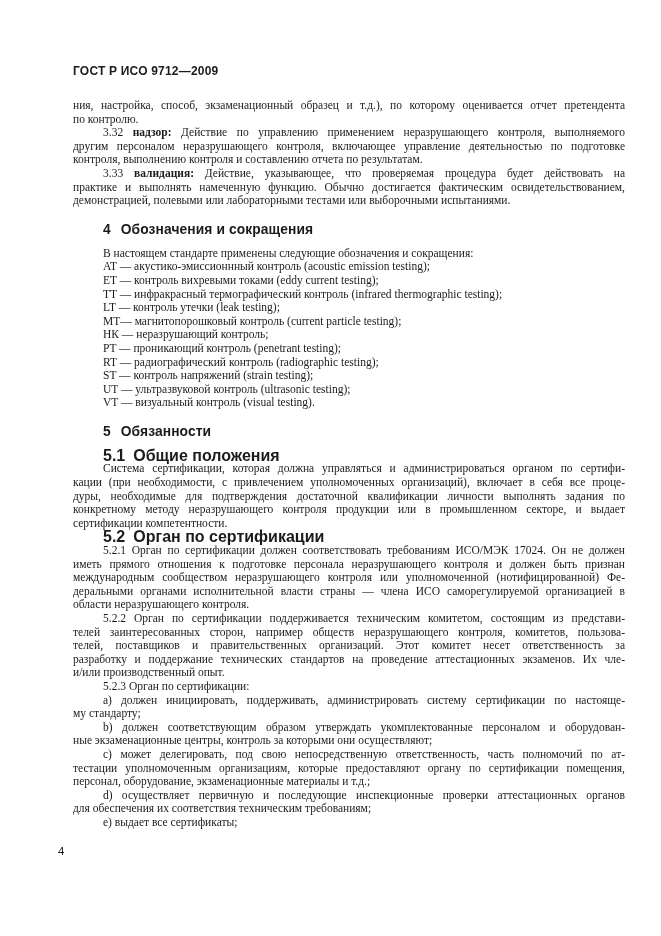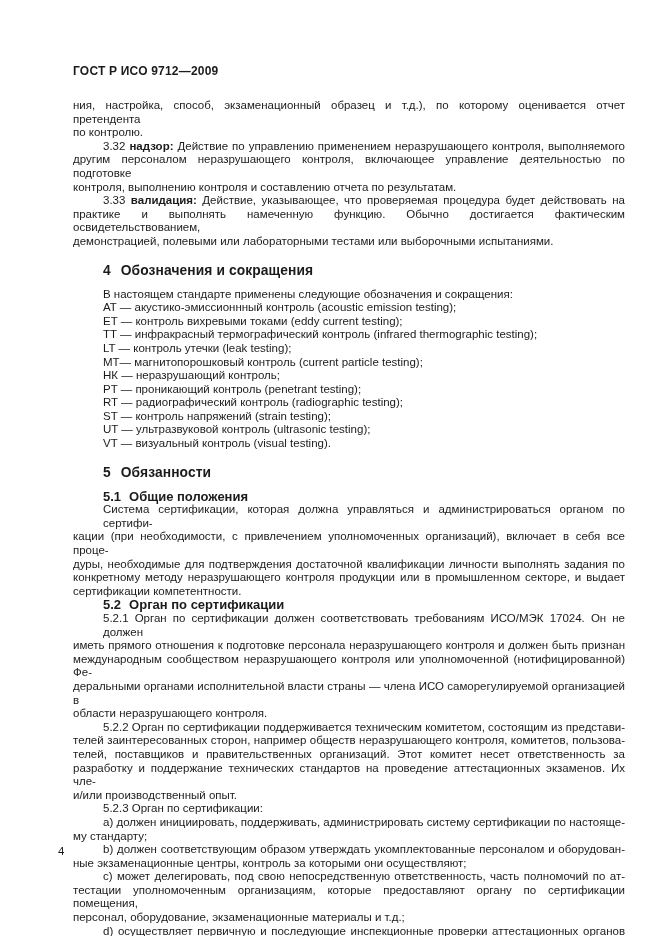--- a/index.html
+++ b/index.html
@@ -14,31 +14,32 @@
     background:#ffffff;
     padding:64px 11px 0 73px;
   }
   .doc-header {
     font-size:12px; font-weight:bold; letter-spacing:0.2px;
     margin-bottom:21px;
   }
   .line {
     font-size:11.5px; line-height:13.6px;
     white-space:normal;
+    font-family:Liberation Serif, serif;
   }
   .ind { padding-left:30px; }
   .just { text-align:justify; text-align-last:justify; text-justify:inter-word; }
   .b { font-weight:bold;margin-top:40px; }
   .h1 {
     font-size:13.8px; font-weight:bold; line-height:20px;
     margin:12px 0 7px 0; padding-left:30px; letter-spacing:0.1px;
   }
   .h1 .hnum { margin-right:10px; }
   .h2 {
-    font-size:13px; font-weight:bold; line-height:13.6px;
+    font-size:16px; font-weight:bold; line-height:13.6px;
     padding-left:30px;
   }
   .h2 .hnum { margin-right:8px; }
   .page-number {
     position:absolute; left:58px; top:845px;
     font-size:11.5px; line-height:13.6px;
   }
 </style>
 </head>
 <body>

